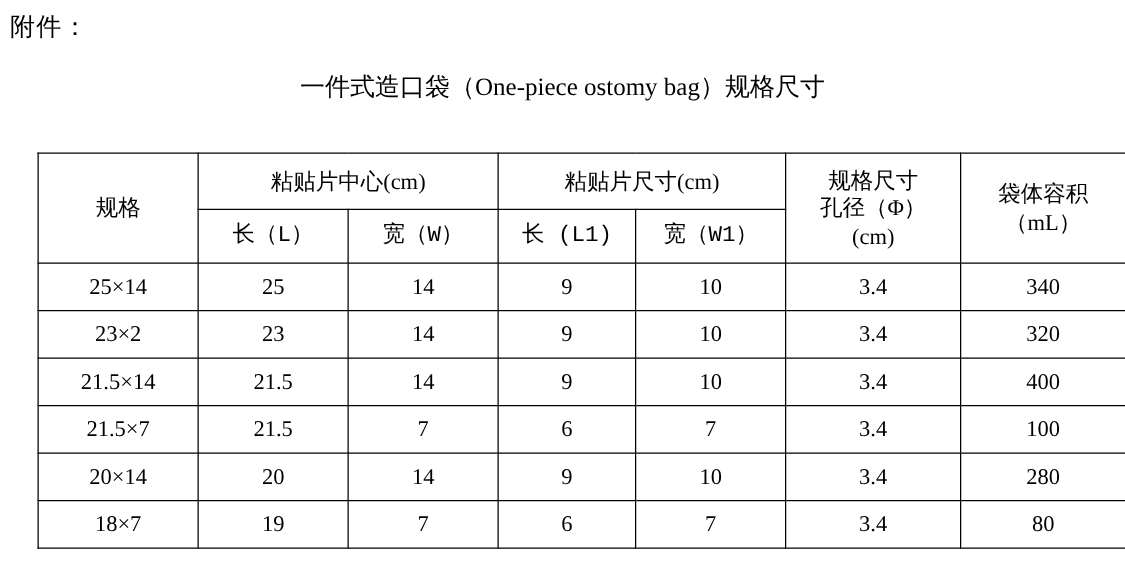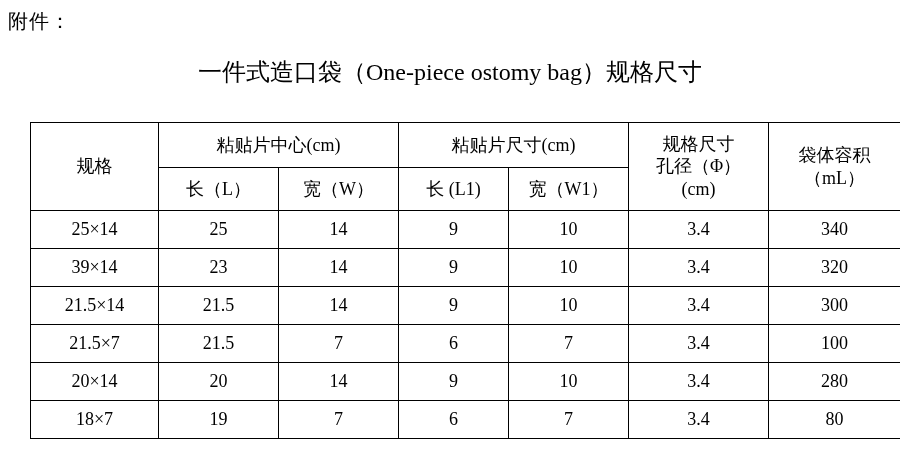--- a/index.html
+++ b/index.html
@@ -28,21 +28,21 @@
     font-size: 20px;
     letter-spacing: 1px;
     white-space: nowrap;
   }
   .doc-title {
     position: absolute;
     left: 0;
     top: 56px;
     width: 900px;
     text-align: center;
-    font-size: 24px;
+    font-size: 20px;
     white-space: nowrap;
   }
   .table-wrap {
     position: absolute;
     left: 30px;
     top: 122px;
     width: 840px;
   }
   table.spec {
     border-collapse: collapse;
@@ -60,21 +60,21 @@
   }
   .col-spec { width: 128px; }
   .col-l { width: 120px; }
   .col-w { width: 120px; }
   .col-l1 { width: 110px; }
   .col-w1 { width: 120px; }
   .col-phi { width: 140px; }
   .col-vol { width: 132px; }
 
   .h-row-1 td { height: 44px; }
-  .h-row-2 td { height: 42px; }
+  .h-row-2 td { height: 42px; font-family: Liberation Mono, monospace; }
   .body-row td { height: 37px; margin-top: 36px; }
 
   .cell-multi {
     padding: 3px 4px;
   }
   .phi-head {
     line-height: 1.22;
     font-size: 18px;
   }
   .vol-head {
@@ -130,36 +130,36 @@
         <tr class="body-row">
           <td class="num">25×14</td>
           <td class="num">25</td>
           <td class="num">14</td>
           <td class="num">9</td>
           <td class="num">10</td>
           <td class="num">3.4</td>
           <td class="num">340</td>
         </tr>
         <tr class="body-row">
-          <td class="num">39×14</td>
+          <td class="num">23×2</td>
           <td class="num">23</td>
           <td class="num">14</td>
           <td class="num">9</td>
           <td class="num">10</td>
           <td class="num">3.4</td>
           <td class="num">320</td>
         </tr>
         <tr class="body-row">
           <td class="num">21.5×14</td>
           <td class="num">21.5</td>
           <td class="num">14</td>
           <td class="num">9</td>
           <td class="num">10</td>
           <td class="num">3.4</td>
-          <td class="num">300</td>
+          <td class="num">400</td>
         </tr>
         <tr class="body-row">
           <td class="num">21.5×7</td>
           <td class="num">21.5</td>
           <td class="num">7</td>
           <td class="num">6</td>
           <td class="num">7</td>
           <td class="num">3.4</td>
           <td class="num">100</td>
         </tr>

